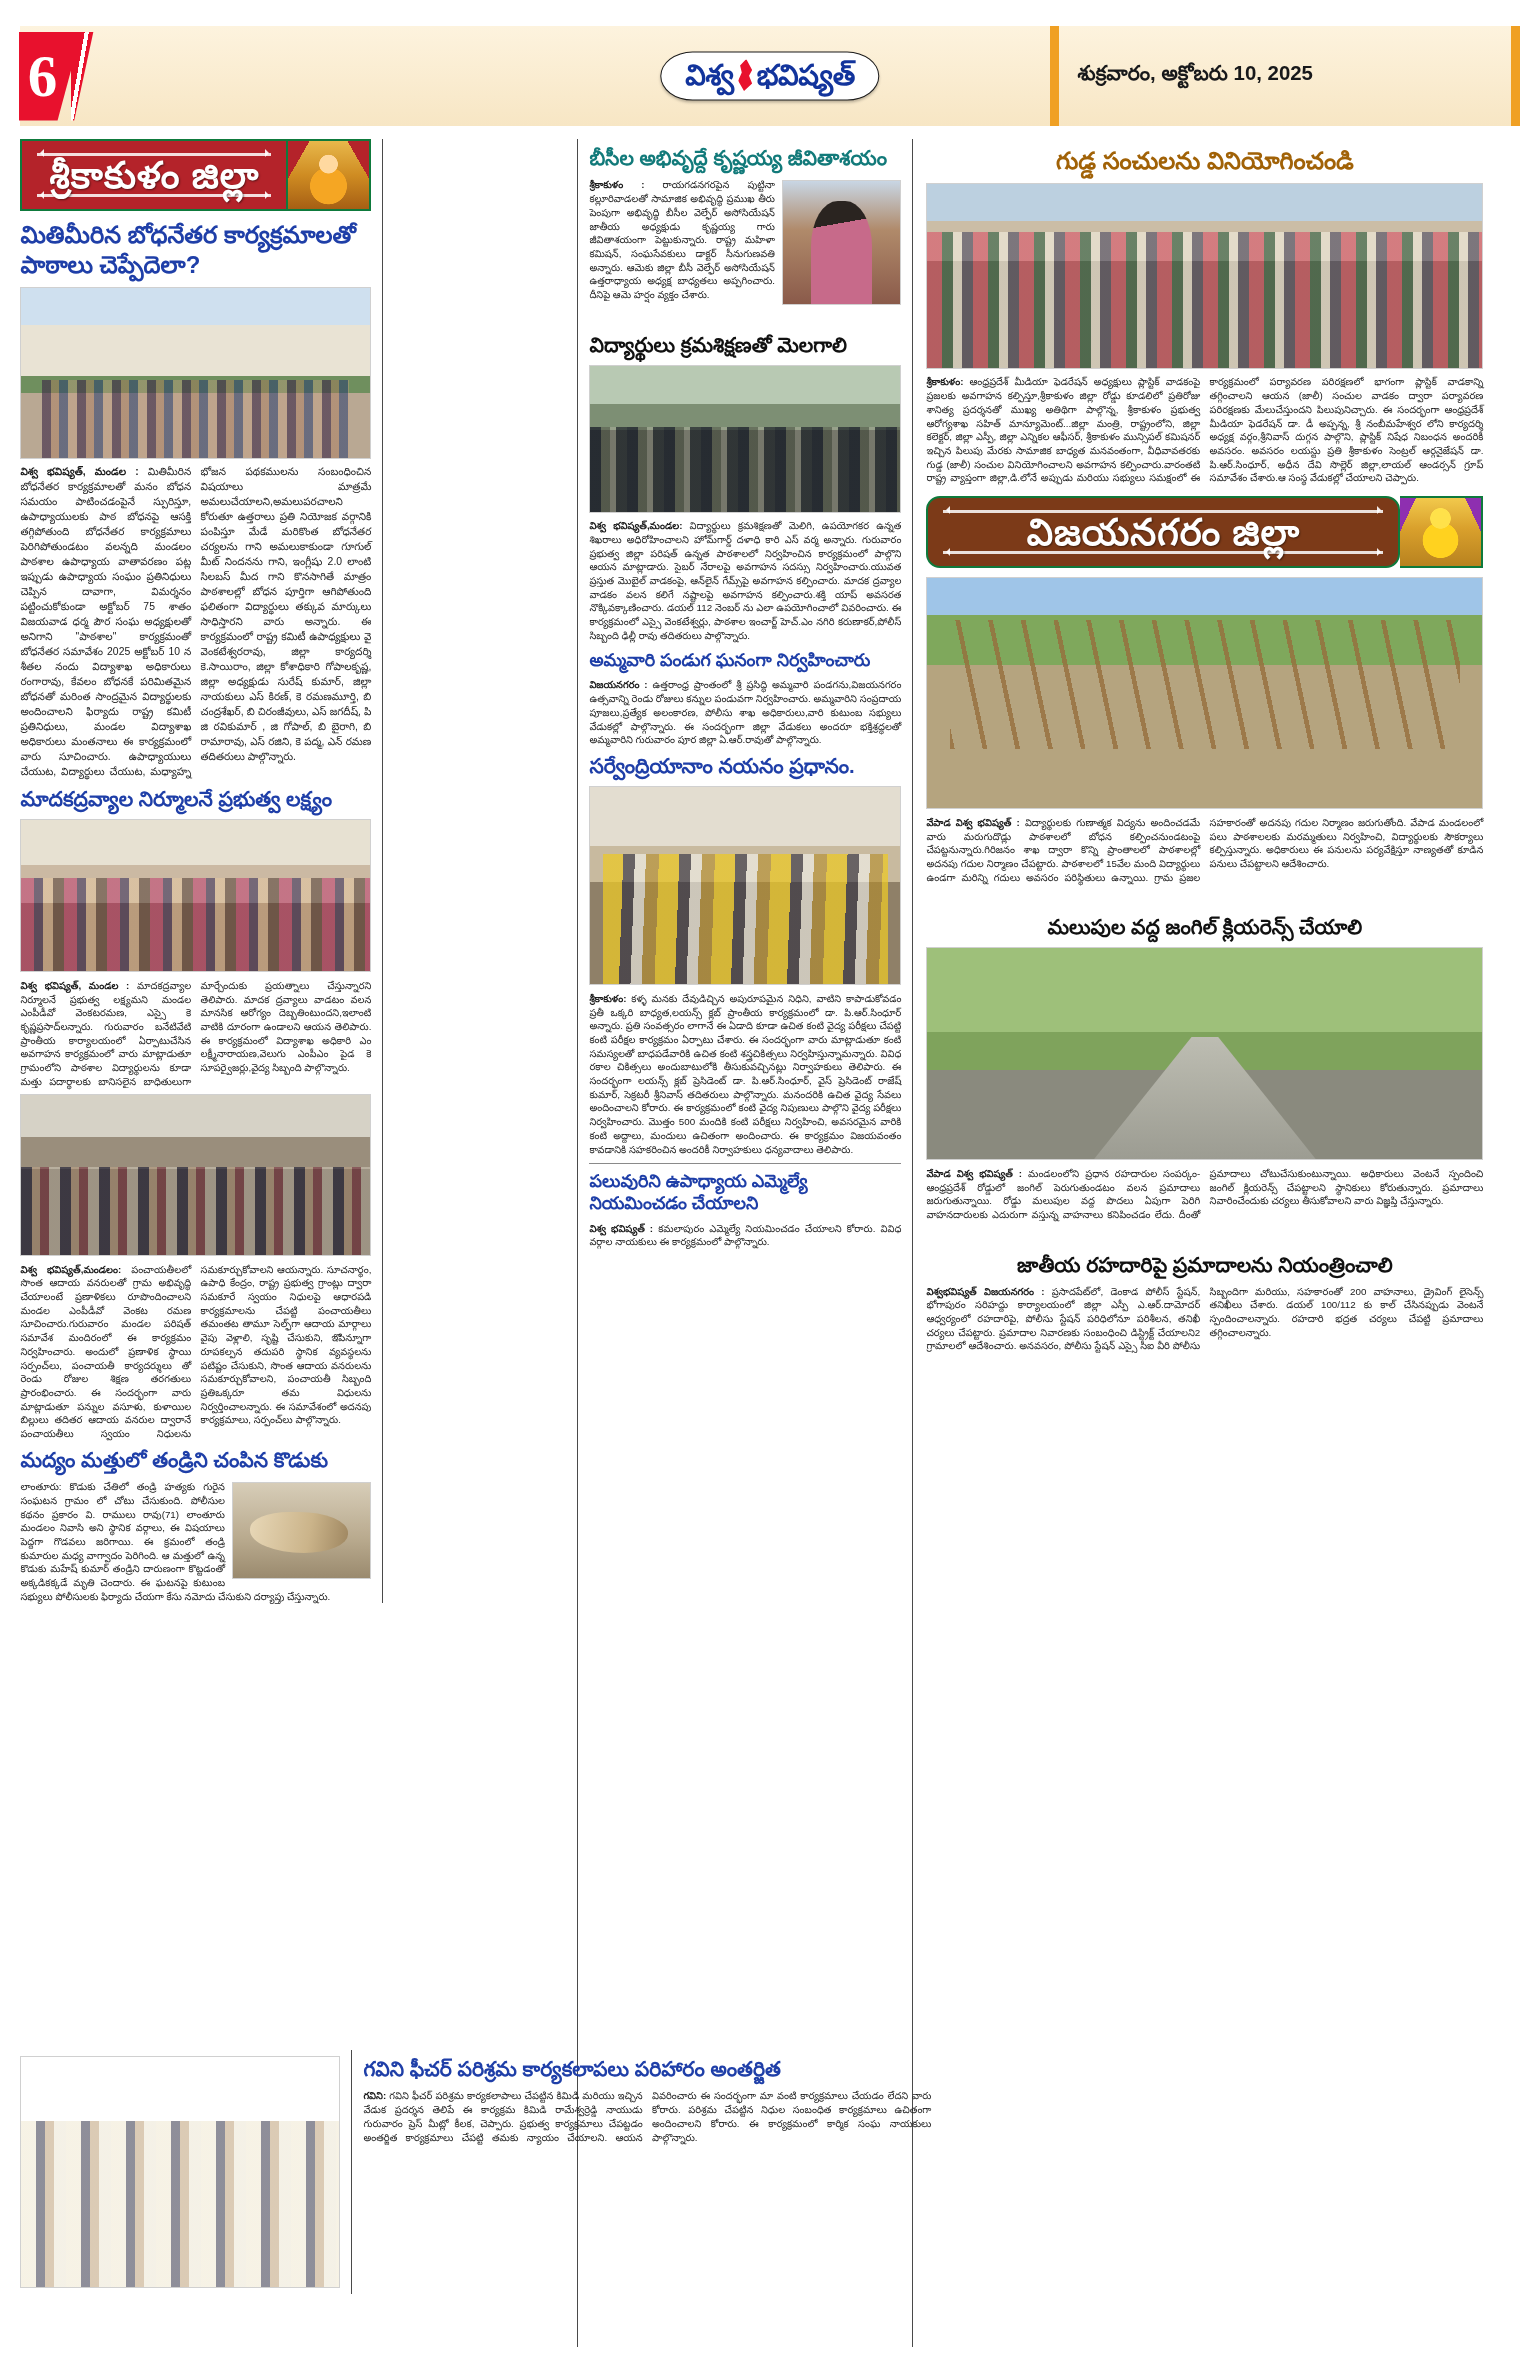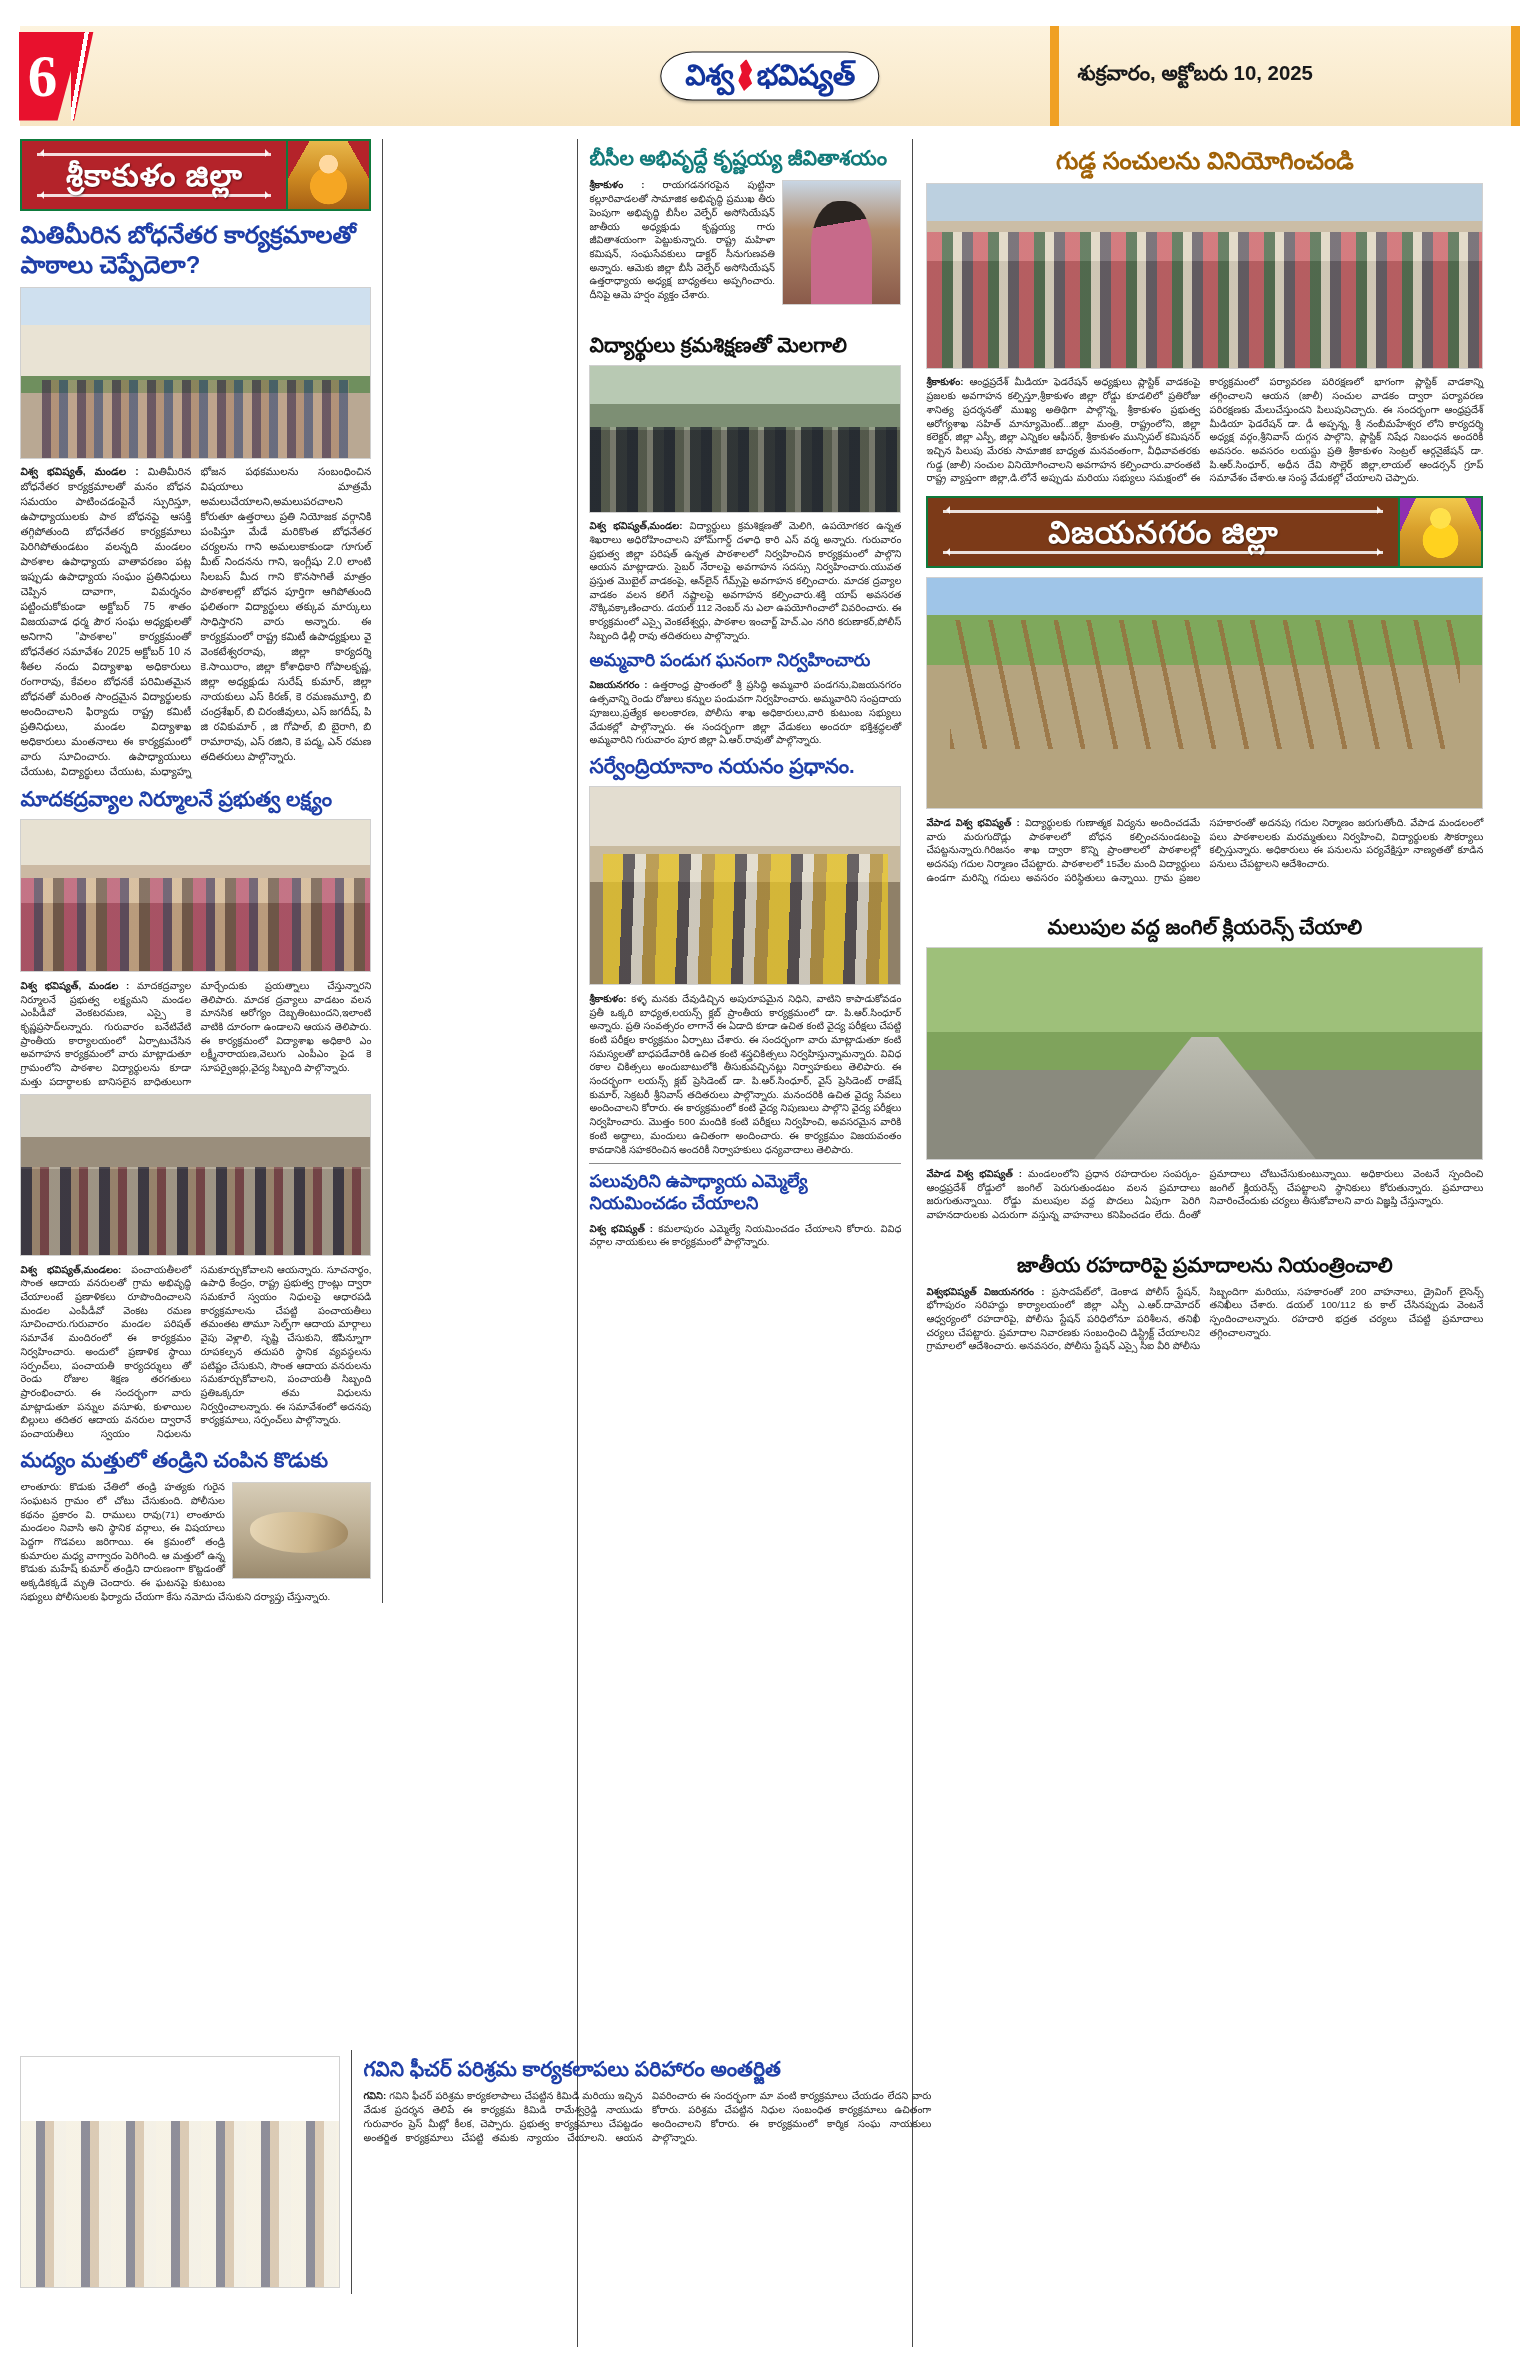--- a/index.html
+++ b/index.html
@@ -93,23 +93,23 @@
     position: relative;
     display: flex; align-items: stretch;
     height: 72px; margin-bottom: 9.3px;
   }
   .db-plate {
     flex: 1; position: relative;
     display: flex; align-items: center; justify-content: center;
     border: 2.8px solid #0e7a3c;
   }
   .db-red   { background: #b4232a; }
-  .db-brown { background: #7c3a18; }
+  .db-brown { background: #7c3a18; border-radius: 14px; }
   .db-title {
-    color: #fff; font-size: 31px; font-weight: bold;
+    color: #fff; font-size: 37px; font-weight: bold;
     letter-spacing: 0.9px; text-shadow: 0.9px 0.9px 1.9px rgba(0,0,0,.5);
     position: relative; z-index: 2; line-height: 1;
   }
   .db-arrow {
     position: absolute; left: 15px; right: 15px; height: 2.8px;
     background: rgba(255,255,255,.85); z-index: 1;
   }
   .db-arrow.top { top: 12px; }
   .db-arrow.bot { bottom: 12px; }
   .db-arrow::before {

